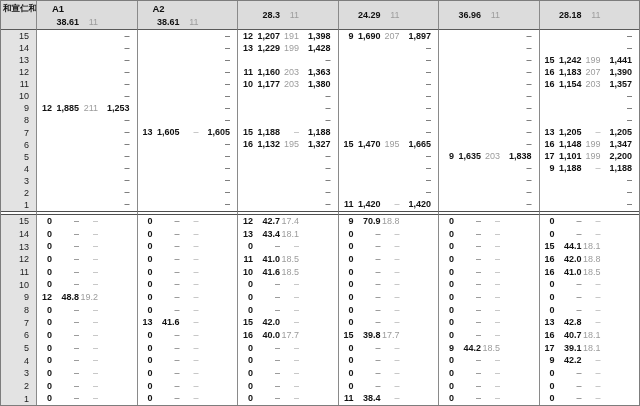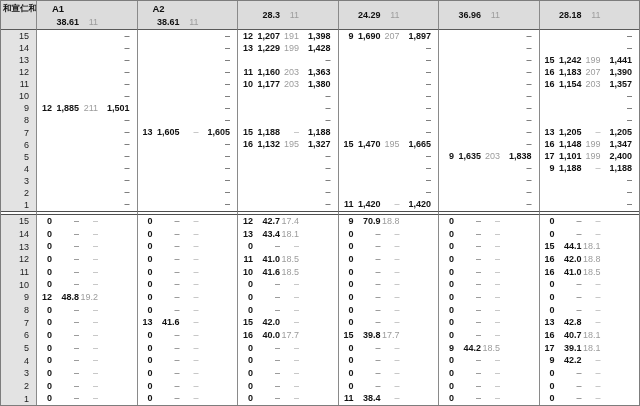--- a/index.html
+++ b/index.html
@@ -129,21 +129,21 @@
       <div class="drow">
         <div class="cell c4 dash4" style="grid-column: 4;">–</div>
       </div>
       <div class="drow">
         <div class="cell c4 dash4" style="grid-column: 4;">–</div>
       </div>
       <div class="drow">
         <div class="cell c1" style="grid-column: 1;">12</div>
         <div class="cell c2" style="grid-column: 2;">1,885</div>
         <div class="cell c3" style="grid-column: 3;">211</div>
-        <div class="cell c4" style="grid-column: 4;">1,501</div>
+        <div class="cell c4" style="grid-column: 4;">1,253</div>
       </div>
       <div class="drow">
         <div class="cell c4 dash4" style="grid-column: 4;">–</div>
       </div>
       <div class="drow">
         <div class="cell c4 dash4" style="grid-column: 4;">–</div>
       </div>
       <div class="drow">
         <div class="cell c4 dash4" style="grid-column: 4;">–</div>
       </div>
@@ -427,21 +427,21 @@
       <div class="drow">
         <div class="cell c1" style="grid-column: 1;">16</div>
         <div class="cell c2" style="grid-column: 2;">1,148</div>
         <div class="cell c3" style="grid-column: 3;">199</div>
         <div class="cell c4" style="grid-column: 4;">1,347</div>
       </div>
       <div class="drow">
         <div class="cell c1" style="grid-column: 1;">17</div>
         <div class="cell c2" style="grid-column: 2;">1,101</div>
         <div class="cell c3" style="grid-column: 3;">199</div>
-        <div class="cell c4" style="grid-column: 4;">2,400</div>
+        <div class="cell c4" style="grid-column: 4;">2,200</div>
       </div>
       <div class="drow">
         <div class="cell c1" style="grid-column: 1;">9</div>
         <div class="cell c2" style="grid-column: 2;">1,188</div>
         <div class="cell c3 dash3" style="grid-column: 3;">–</div>
         <div class="cell c4" style="grid-column: 4;">1,188</div>
       </div>
       <div class="drow">
         <div class="cell c4 dash4" style="grid-column: 4;">–</div>
       </div>

